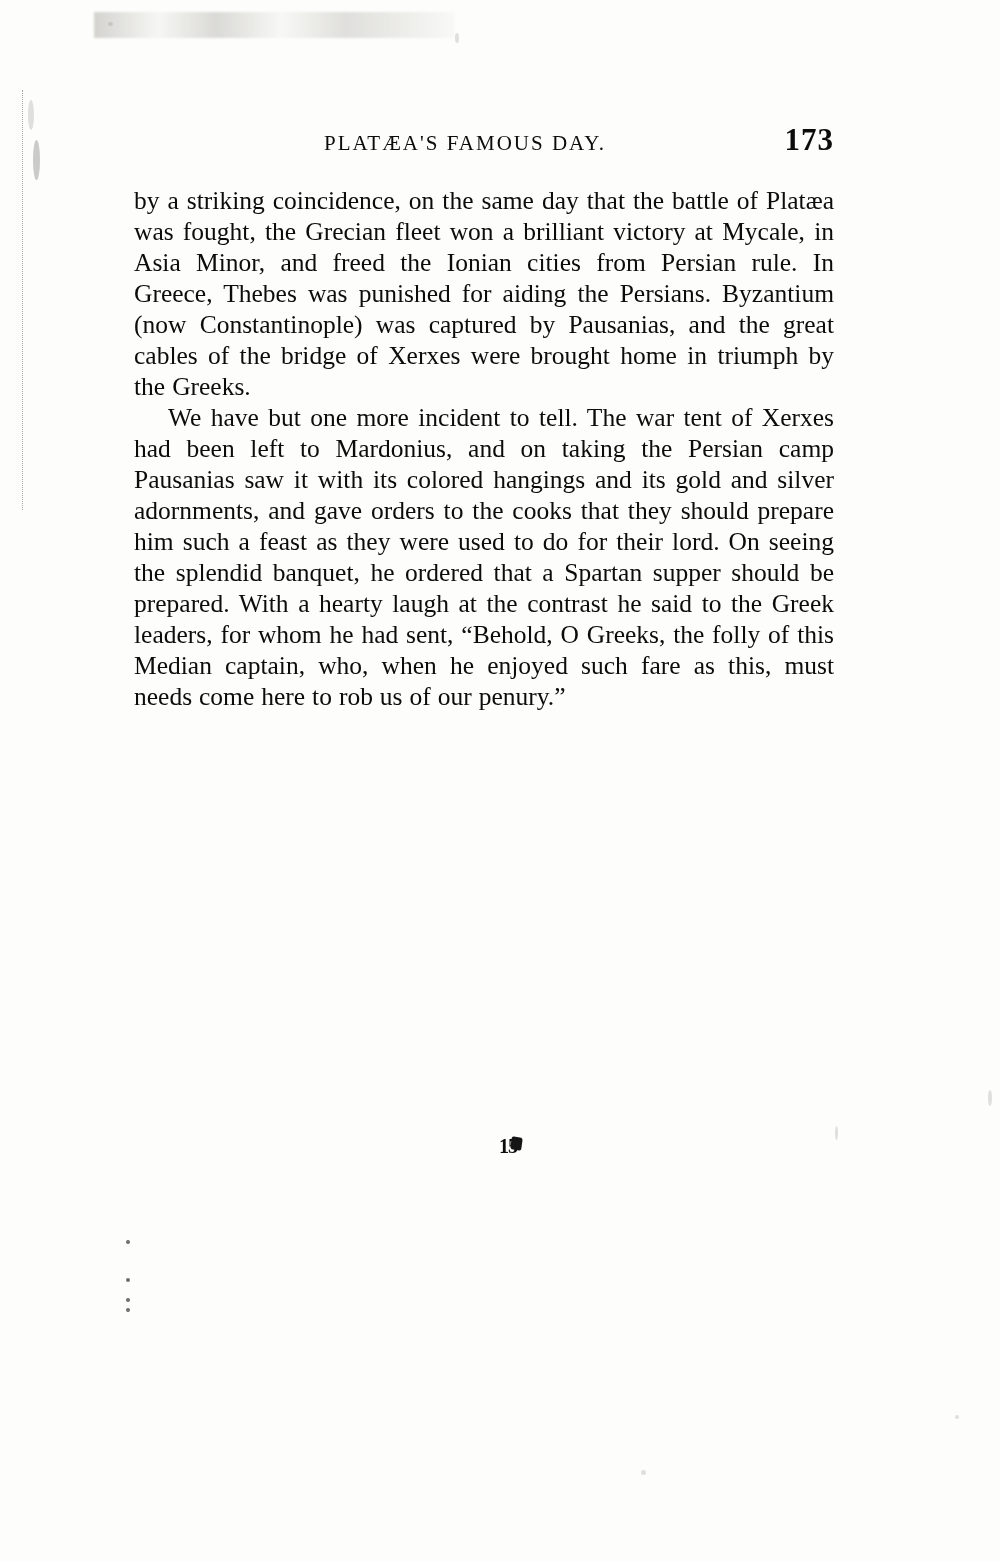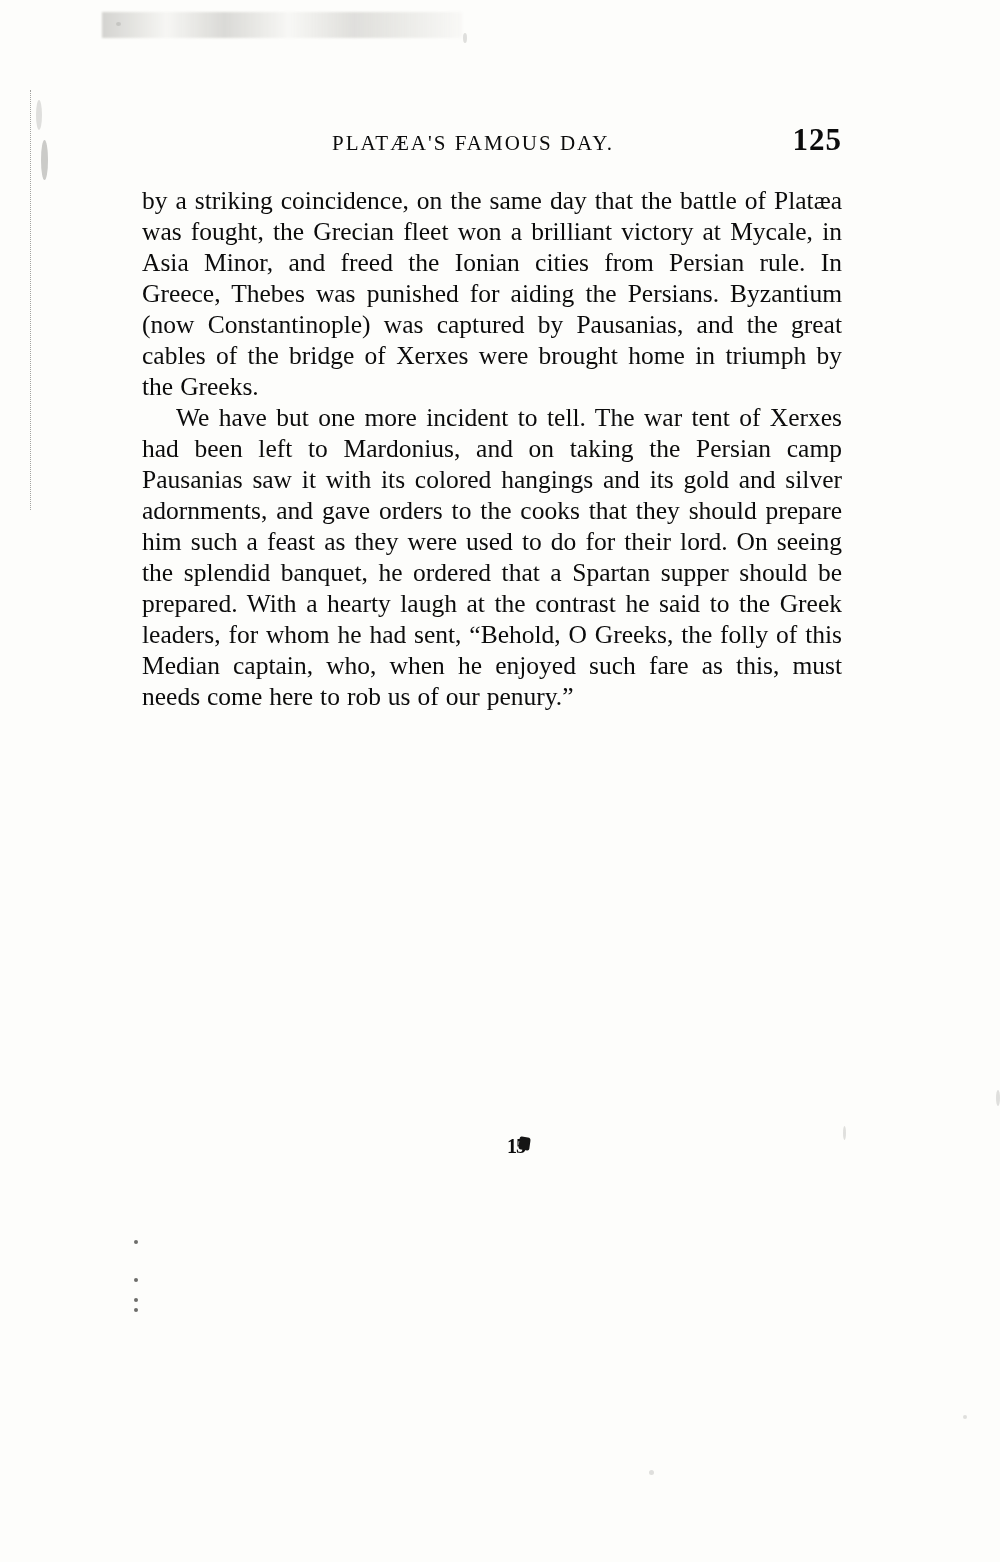--- a/index.html
+++ b/index.html
@@ -41,21 +41,21 @@
        rgba(120,118,110,0.05) 18%,
        rgba(120,118,110,0.26) 34%,
        rgba(120,118,110,0.04) 52%,
        rgba(120,118,110,0.22) 70%,
        rgba(120,118,110,0.03) 100%);
     filter: blur(1.1px);
   }
 
   .page {
     position: absolute;
-    left: 16px; top: 0;
+    left: 8px; top: 0;
     width: 916px;
     height: 1562px;
   }
 
   .header {
     position: absolute;
     left: 126px;
     top: 122px;
     width: 700px;
     display: flex;
@@ -150,21 +150,21 @@
   <div class="scan-noise" style="left:447px; top:33px; width:4px; height:10px;"></div>
   <div class="scan-noise" style="left:980px; top:1090px; width:4px; height:16px;"></div>
   <div class="scan-noise" style="left:827px; top:1126px; width:3px; height:14px;"></div>
   <div class="scan-noise" style="left:633px; top:1470px; width:5px; height:5px;"></div>
   <div class="scan-noise" style="left:947px; top:1415px; width:4px; height:4px;"></div>
   <div class="scan-noise" style="left:20px; top:100px; width:6px; height:30px;"></div>
   <div class="scan-noise" style="left:25px; top:140px; width:7px; height:40px; background:rgba(110,110,105,0.35);"></div>
 
   <div class="header">
     <div class="running-head">PLATÆA'S FAMOUS DAY.</div>
-    <div class="folio">125</div>
+    <div class="folio">173</div>
   </div>
 
   <div class="body-text">
     <p>by a striking coincidence, on the same day that the battle of Platæa was fought, the Grecian fleet won a brilliant victory at Mycale, in Asia Minor, and freed the Ionian cities from Persian rule. In Greece, Thebes was punished for aiding the Persians. Byzantium (now Constantinople) was captured by Pausanias, and the great cables of the bridge of Xerxes were brought home in triumph by the Greeks.</p>
     <p class="indent">We have but one more incident to tell. The war tent of Xerxes had been left to Mardonius, and on taking the Persian camp Pausanias saw it with its colored hangings and its gold and silver adornments, and gave orders to the cooks that they should prepare him such a feast as they were used to do for their lord. On seeing the splendid banquet, he ordered that a Spartan supper should be prepared. With a hearty laugh at the contrast he said to the Greek leaders, for whom he had sent, “Behold, O Greeks, the folly of this Median captain, who, when he enjoyed such fare as this, must needs come here to rob us of our penury.”</p>
   </div>
 
   <div class="signature-mark">
     <span class="blot">15</span>
   </div>

